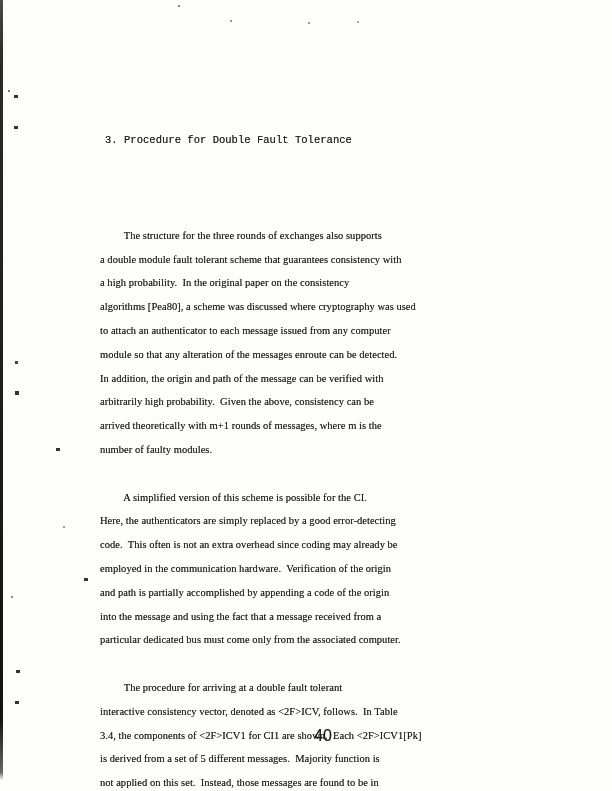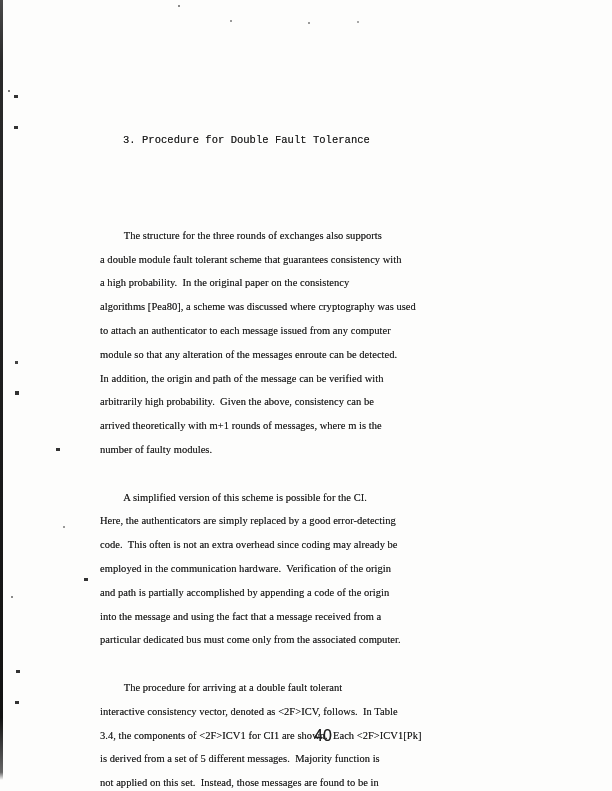--- a/index.html
+++ b/index.html
@@ -23,21 +23,21 @@
     position: absolute;
     left: 100px;
     top: 81px;
     font-size: 10.5px;
     line-height: 23.8px;
     color: #1e1e1e;
     white-space: pre;
     letter-spacing: 0.03px;
     text-shadow: 0 0 0.6px rgba(30,30,30,0.65);
   }
-  .heading { margin-left: 23px; margin-bottom: 23.8px; }
+  .heading { margin-left: 5px; margin-bottom: 23.8px; }
   .para { margin-bottom: 23.8px; }
   .para:last-child { margin-bottom: 0; }
   .line { height: 23.8px; font-family: Liberation Serif, serif; }
   .page-number {
     position: absolute;
     left: 314px;
     top: 724px;
     font-size: 16px;
     line-height: 23.8px;
     color: #1e1e1e;

